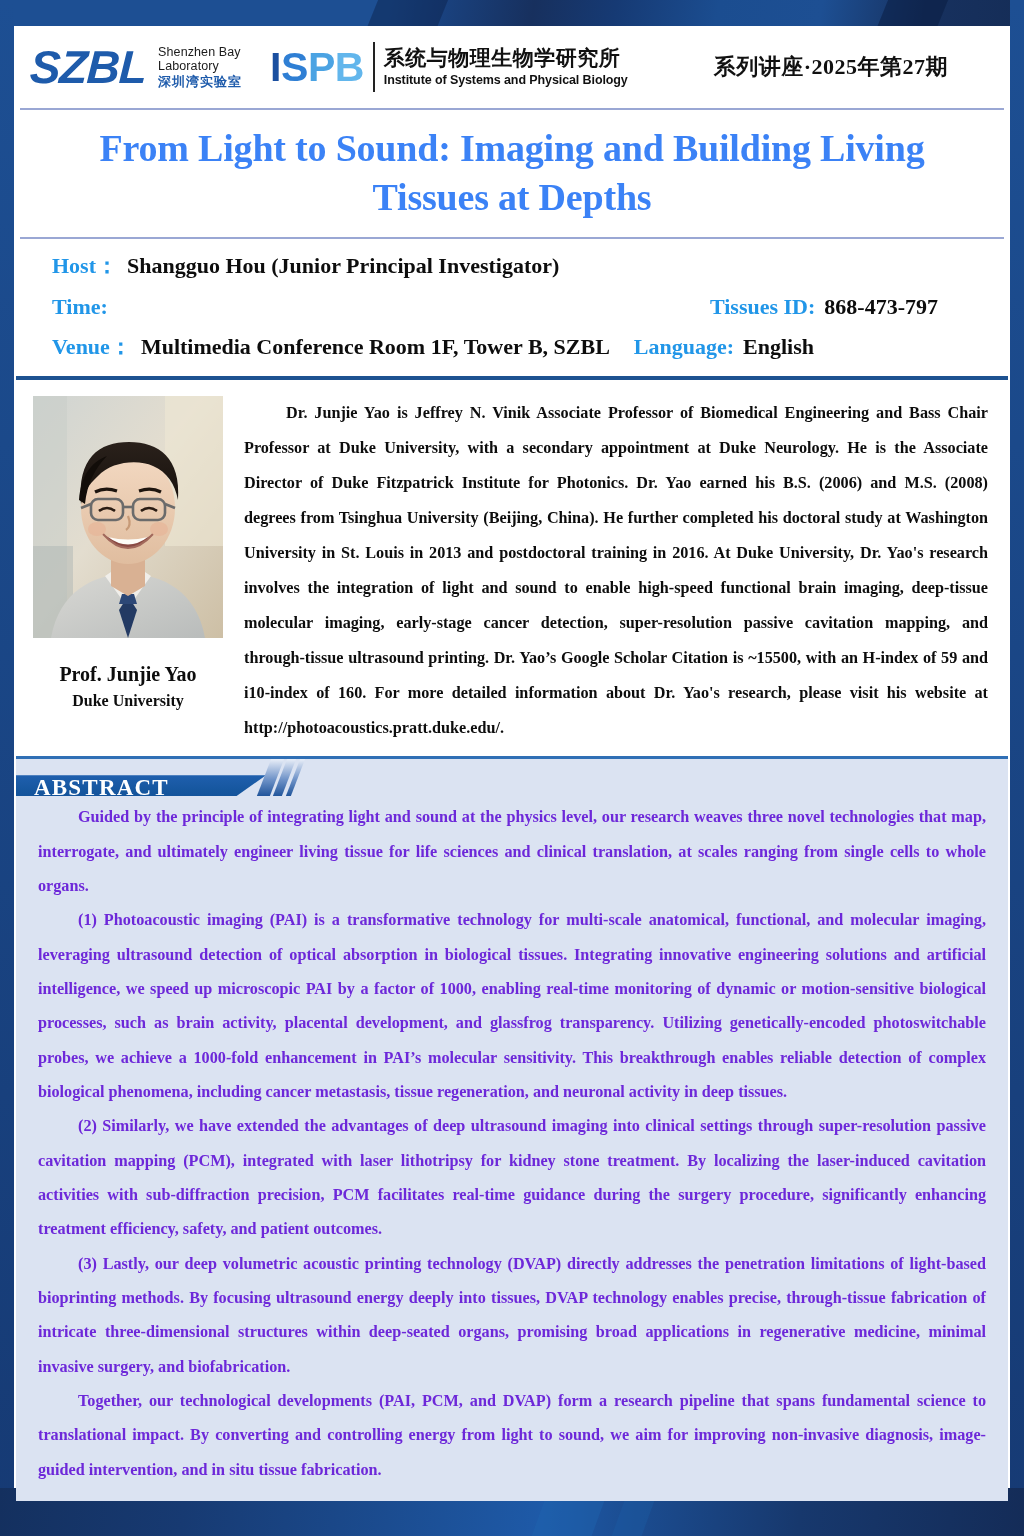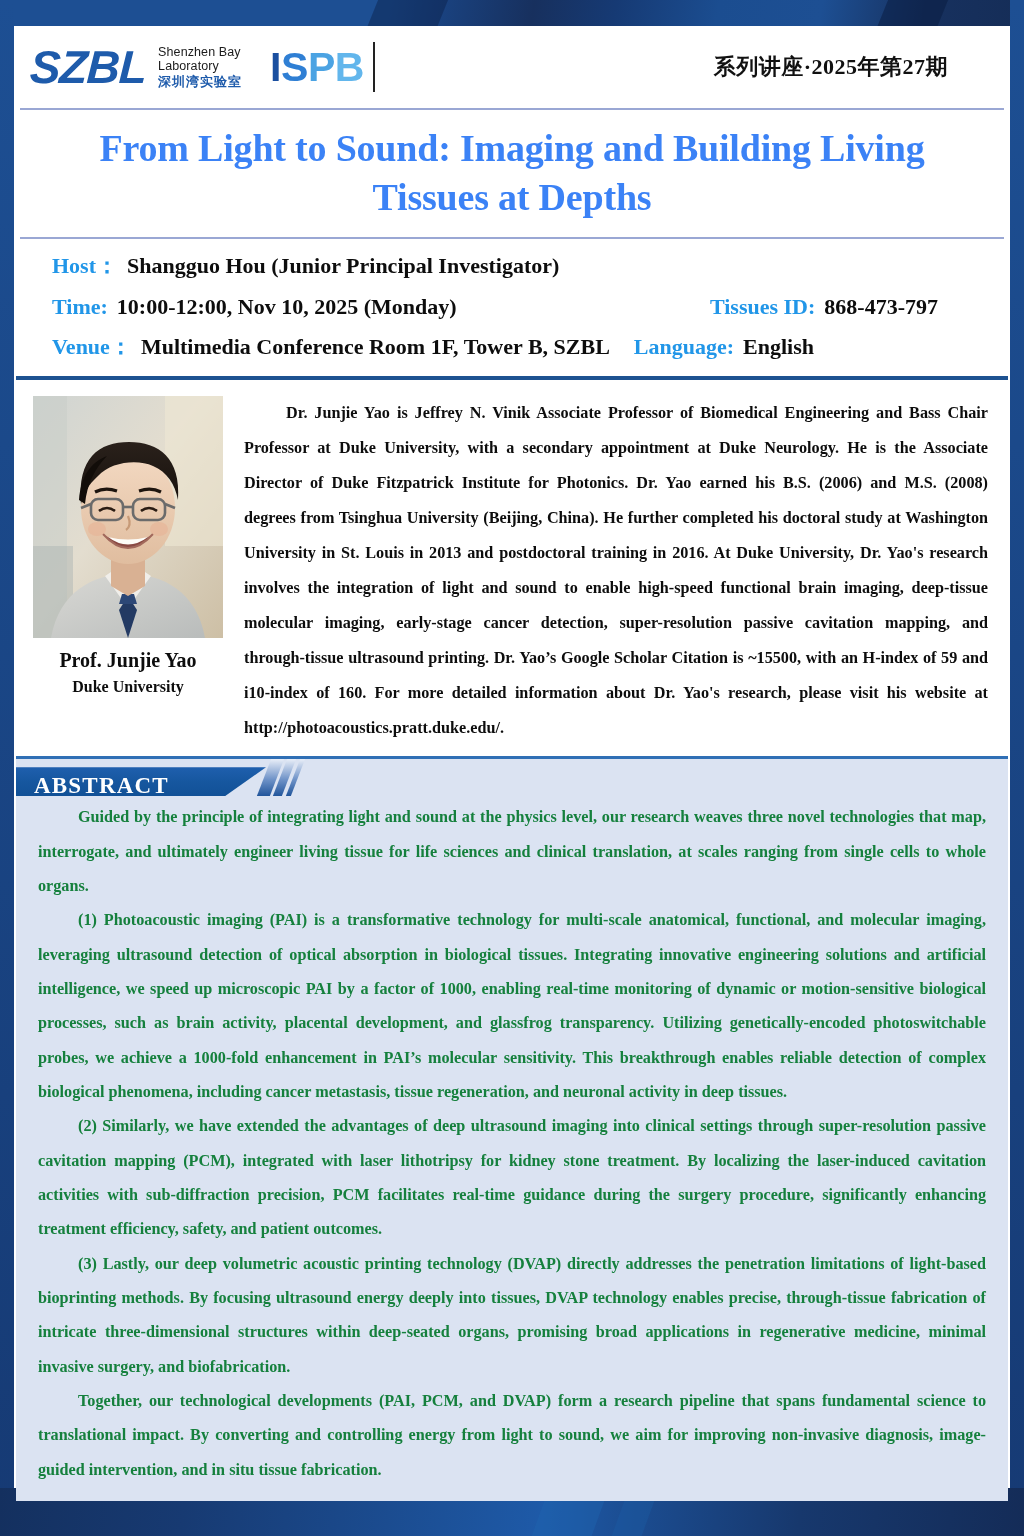--- a/index.html
+++ b/index.html
@@ -289,21 +289,21 @@
     overflow: hidden;
     background: #d8d4cc;
     position: relative;
   }
   .photo-frame svg { display: block; }
   .speaker-name {
     font-family: "Liberation Serif", serif;
     font-weight: 700;
     font-size: 20px;
     color: #0d0d0d;
-    margin-top: 8px;
+    margin-top: 22px;
     line-height: 1.45;
   }
   .speaker-affil {
     font-family: "Liberation Serif", serif;
     font-weight: 700;
     font-size: 16px;
     color: #0d0d0d;
     line-height: 1.45;
   }
 
@@ -328,27 +328,27 @@
     padding: 0 0 10px 0;
     margin: 0 2px;
   }
   .abstract-header {
     position: relative;
     height: 37px;
     overflow: hidden;
   }
   .abs-tag {
     position: absolute;
-    left: 0; top: 8px;
+    left: 0; top: 16px;
     height: 37px;
     width: 250px;
     background: linear-gradient(180deg, #1f5fae 0%, #16579f 40%, #0f4d92 100%);
     clip-path: polygon(0 0, 100% 0, 79% 100%, 0% 100%);
     display: flex;
-    align-items: center;
+    align-items: flex-start;
   }
   .abs-tag span {
     font-family: "Liberation Serif", serif;
     font-weight: 700;
     font-size: 23px;
     color: #ffffff;
     letter-spacing: 1.2px;
     padding-left: 18px;
   }
   .slash {
@@ -361,21 +361,21 @@
   .slash.s1 { left: 248px; width: 13px; }
   .slash.s2 { left: 264px; width: 9px;  }
   .slash.s3 { left: 277px; width: 5px;  }
 
   .abstract-body {
     padding: 4px 22px 4px 22px;
     font-family: "Liberation Serif", serif;
     font-weight: 700;
     font-size: 16.2px;
     line-height: 2.12;
-    color: #15803d;
+    color: #6d28d9;
     text-align: justify;
     text-justify: inter-word;
   }
   .abstract-body p {
     margin: 0;
     text-indent: 40px;
   }
 </style>
 </head>
 <body>
@@ -402,20 +402,24 @@
         <div class="szbl-text">
           <span class="en">Shenzhen Bay</span>
           <span class="en">Laboratory</span>
           <span class="cn">深圳湾实验室</span>
         </div>
       </div>
 
       <div class="ispb">
         <div class="ispb-mark"><span class="c1">I</span><span class="c2">S</span><span class="c3">P</span><span class="c4">B</span></div>
         <div class="ispb-divider"></div>
+        <div class="ispb-text">
+          <span class="cn">系统与物理生物学研究所</span>
+          <span class="en">Institute of Systems and Physical Biology</span>
+        </div>
       </div>
 
       <div class="series-no">系列讲座·2025年第27期</div>
     </div>
 
     <div class="divider-thin"></div>
 
     <div class="title-block">
       <h1>From Light to Sound: Imaging and Building Living Tissues at Depths</h1>
     </div>
@@ -424,21 +428,20 @@
 
     <div class="info-block">
 
       <div class="info-row">
         <span class="lbl">Host：</span>
         <span class="val">Shangguo Hou (Junior Principal Investigator)</span>
       </div>
 
       <div class="info-row">
         <span class="lbl">Time:</span>
-        <span class="val">10:00-12:00, Nov 10, 2025 (Monday)</span>
         <span class="info-right">
           <span class="lbl">Tissues ID:</span>
           <span class="val">868-473-797</span>
         </span>
       </div>
 
       <div class="info-row">
         <span class="lbl">Venue：</span>
         <span class="val">Multimedia Conference Room 1F, Tower B,  SZBL</span>
         <span class="info-right venue-right">

